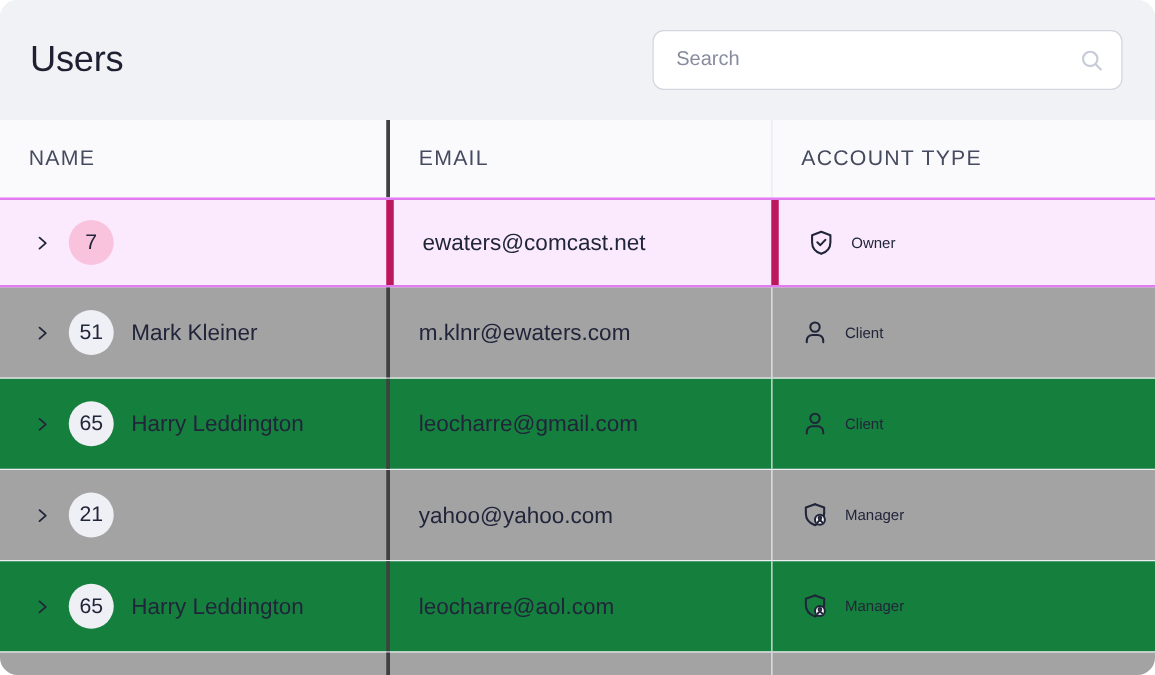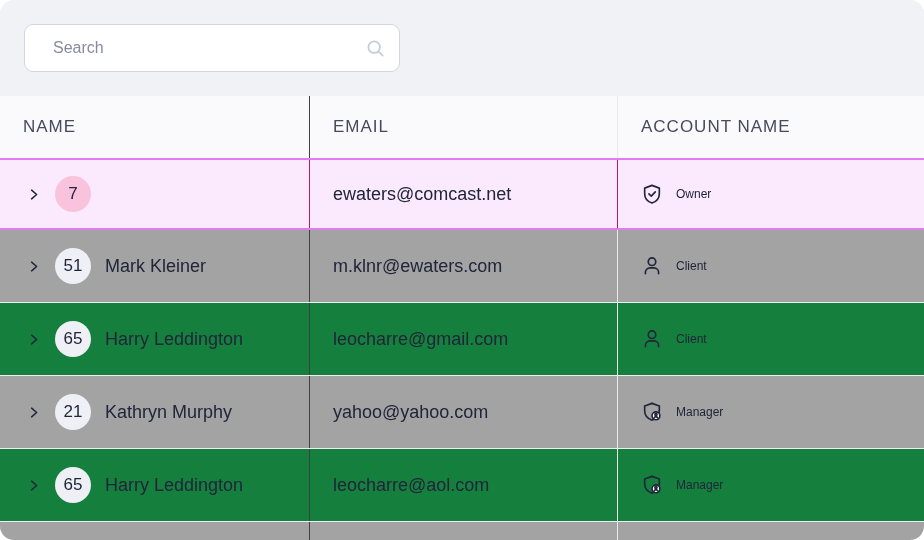--- a/index.html
+++ b/index.html
@@ -51,21 +51,21 @@
   }
   #search-input {
     width: 100%;
     height: 100%;
     border: 1px solid #d3d6e0;
     border-radius: 9px;
     background: #ffffff;
     font-family: "Liberation Sans", sans-serif;
     font-size: 16px;
     color: #2b2f40;
-    padding: 0 46px 0 28px;
+    padding: 0 46px 0 18px;
     outline: none;
   }
   #search-input::placeholder { color: #868c9e; }
   #search-icon-btn {
     position: absolute;
     right: 14px;
     top: 50%;
     transform: translateY(-50%);
     width: 22px; height: 22px;
     display: flex; align-items: center; justify-content: center;
@@ -88,21 +88,21 @@
     align-items: center;
   }
 
   .cell {
     display: flex;
     align-items: center;
     height: 100%;
     overflow: hidden;
   }
   .c-name  { width: 309px; padding-left: 23px; }
-  .c-email { width: 308px; padding-left: 23px; border-left: 1px solid #404040; }
+  .c-email { width: 308px; padding-left: 23px; border-left: 3px solid #404040; }
   .c-type  { width: 307px; padding-left: 23px; border-left: 1px solid #e8eaf0; }
 
   
   #table-head {
     height: 62px;
     background: #fafafc;
   }
   #table-head .cell {
     font-size: 17px;
     letter-spacing: 1.0px;
@@ -118,21 +118,21 @@
   }
   .data-row.alt { background: #a3a3a3; }
 
   .data-row.selected {
     background: #fbeafd;
     border-top: 2px solid #e07bf0;
     border-bottom: 2px solid #e07bf0;
     height: 72px;
   }
   .data-row.selected .c-email,
-  .data-row.selected .c-type { border-left: 1px solid #be185d; }
+  .data-row.selected .c-type { border-left: 6px solid #be185d; }
 
   .row-sep {
     height: 1px;
     background: #eceef3;
     width: 924px;
   }
 
   .chevron-btn {
     width: 20px; height: 20px;
     display: flex; align-items: center; justify-content: center;
@@ -173,38 +173,39 @@
     color: #21253a;
     white-space: nowrap;
   }
 </style>
 </head>
 <body>
 
 <div id="app-card">
 
   <div id="page-header">
+    <div id="page-title">Users</div>
 
     <div id="search-wrap">
       <input id="search-input" type="text" placeholder="Search" style="">
       <button id="search-icon-btn">
         <svg width="21" height="21" viewBox="0 0 24 24" fill="none" stroke="#c9ccd8" stroke-width="2" stroke-linecap="round">
           <circle cx="10.5" cy="10.5" r="6.6"></circle>
           <line x1="15.4" y1="15.4" x2="20.2" y2="20.2"></line>
         </svg>
       </button>
     </div>
   </div>
 
   <div id="users-table">
 
     <div id="table-head" class="trow">
       <div class="cell c-name">NAME</div>
       <div class="cell c-email">EMAIL</div>
-      <div class="cell c-type">ACCOUNT NAME</div>
+      <div class="cell c-type">ACCOUNT TYPE</div>
     </div>
 
     <div class="trow data-row selected">
       <div class="cell c-name">
         <button class="chevron-btn">
           <svg width="15" height="15" viewBox="0 0 24 24" fill="none" stroke="#21253a" stroke-width="2.4" stroke-linecap="round" stroke-linejoin="round">
               <polyline points="9 5 17 12 9 19"></polyline>
             </svg>
         </button>
         <div class="badge pink">7</div>
@@ -280,21 +281,20 @@
     <div class="row-sep"></div>
 
     <div class="trow data-row alt">
       <div class="cell c-name">
         <button class="chevron-btn">
           <svg width="15" height="15" viewBox="0 0 24 24" fill="none" stroke="#21253a" stroke-width="2.4" stroke-linecap="round" stroke-linejoin="round">
               <polyline points="9 5 17 12 9 19"></polyline>
             </svg>
         </button>
         <div class="badge">21</div>
-        <div class="name-text">Kathryn Murphy</div>
       </div>
       <div class="cell c-email">
         <span class="email-text">yahoo@yahoo.com</span>
       </div>
       <div class="cell c-type">
         <div class="type-wrap">
           <span>
             <svg class="type-icon" viewBox="0 0 24 24" fill="none" stroke="#21253a" stroke-width="1.8" stroke-linecap="round" stroke-linejoin="round">
               <path d="M12 2.6 20 5.5v5.2"></path>
               <path d="M20 10.7c0 5-3.4 8.6-8 10.2-4.6-1.6-8-5.2-8-10.2V5.5L12 2.6"></path>

